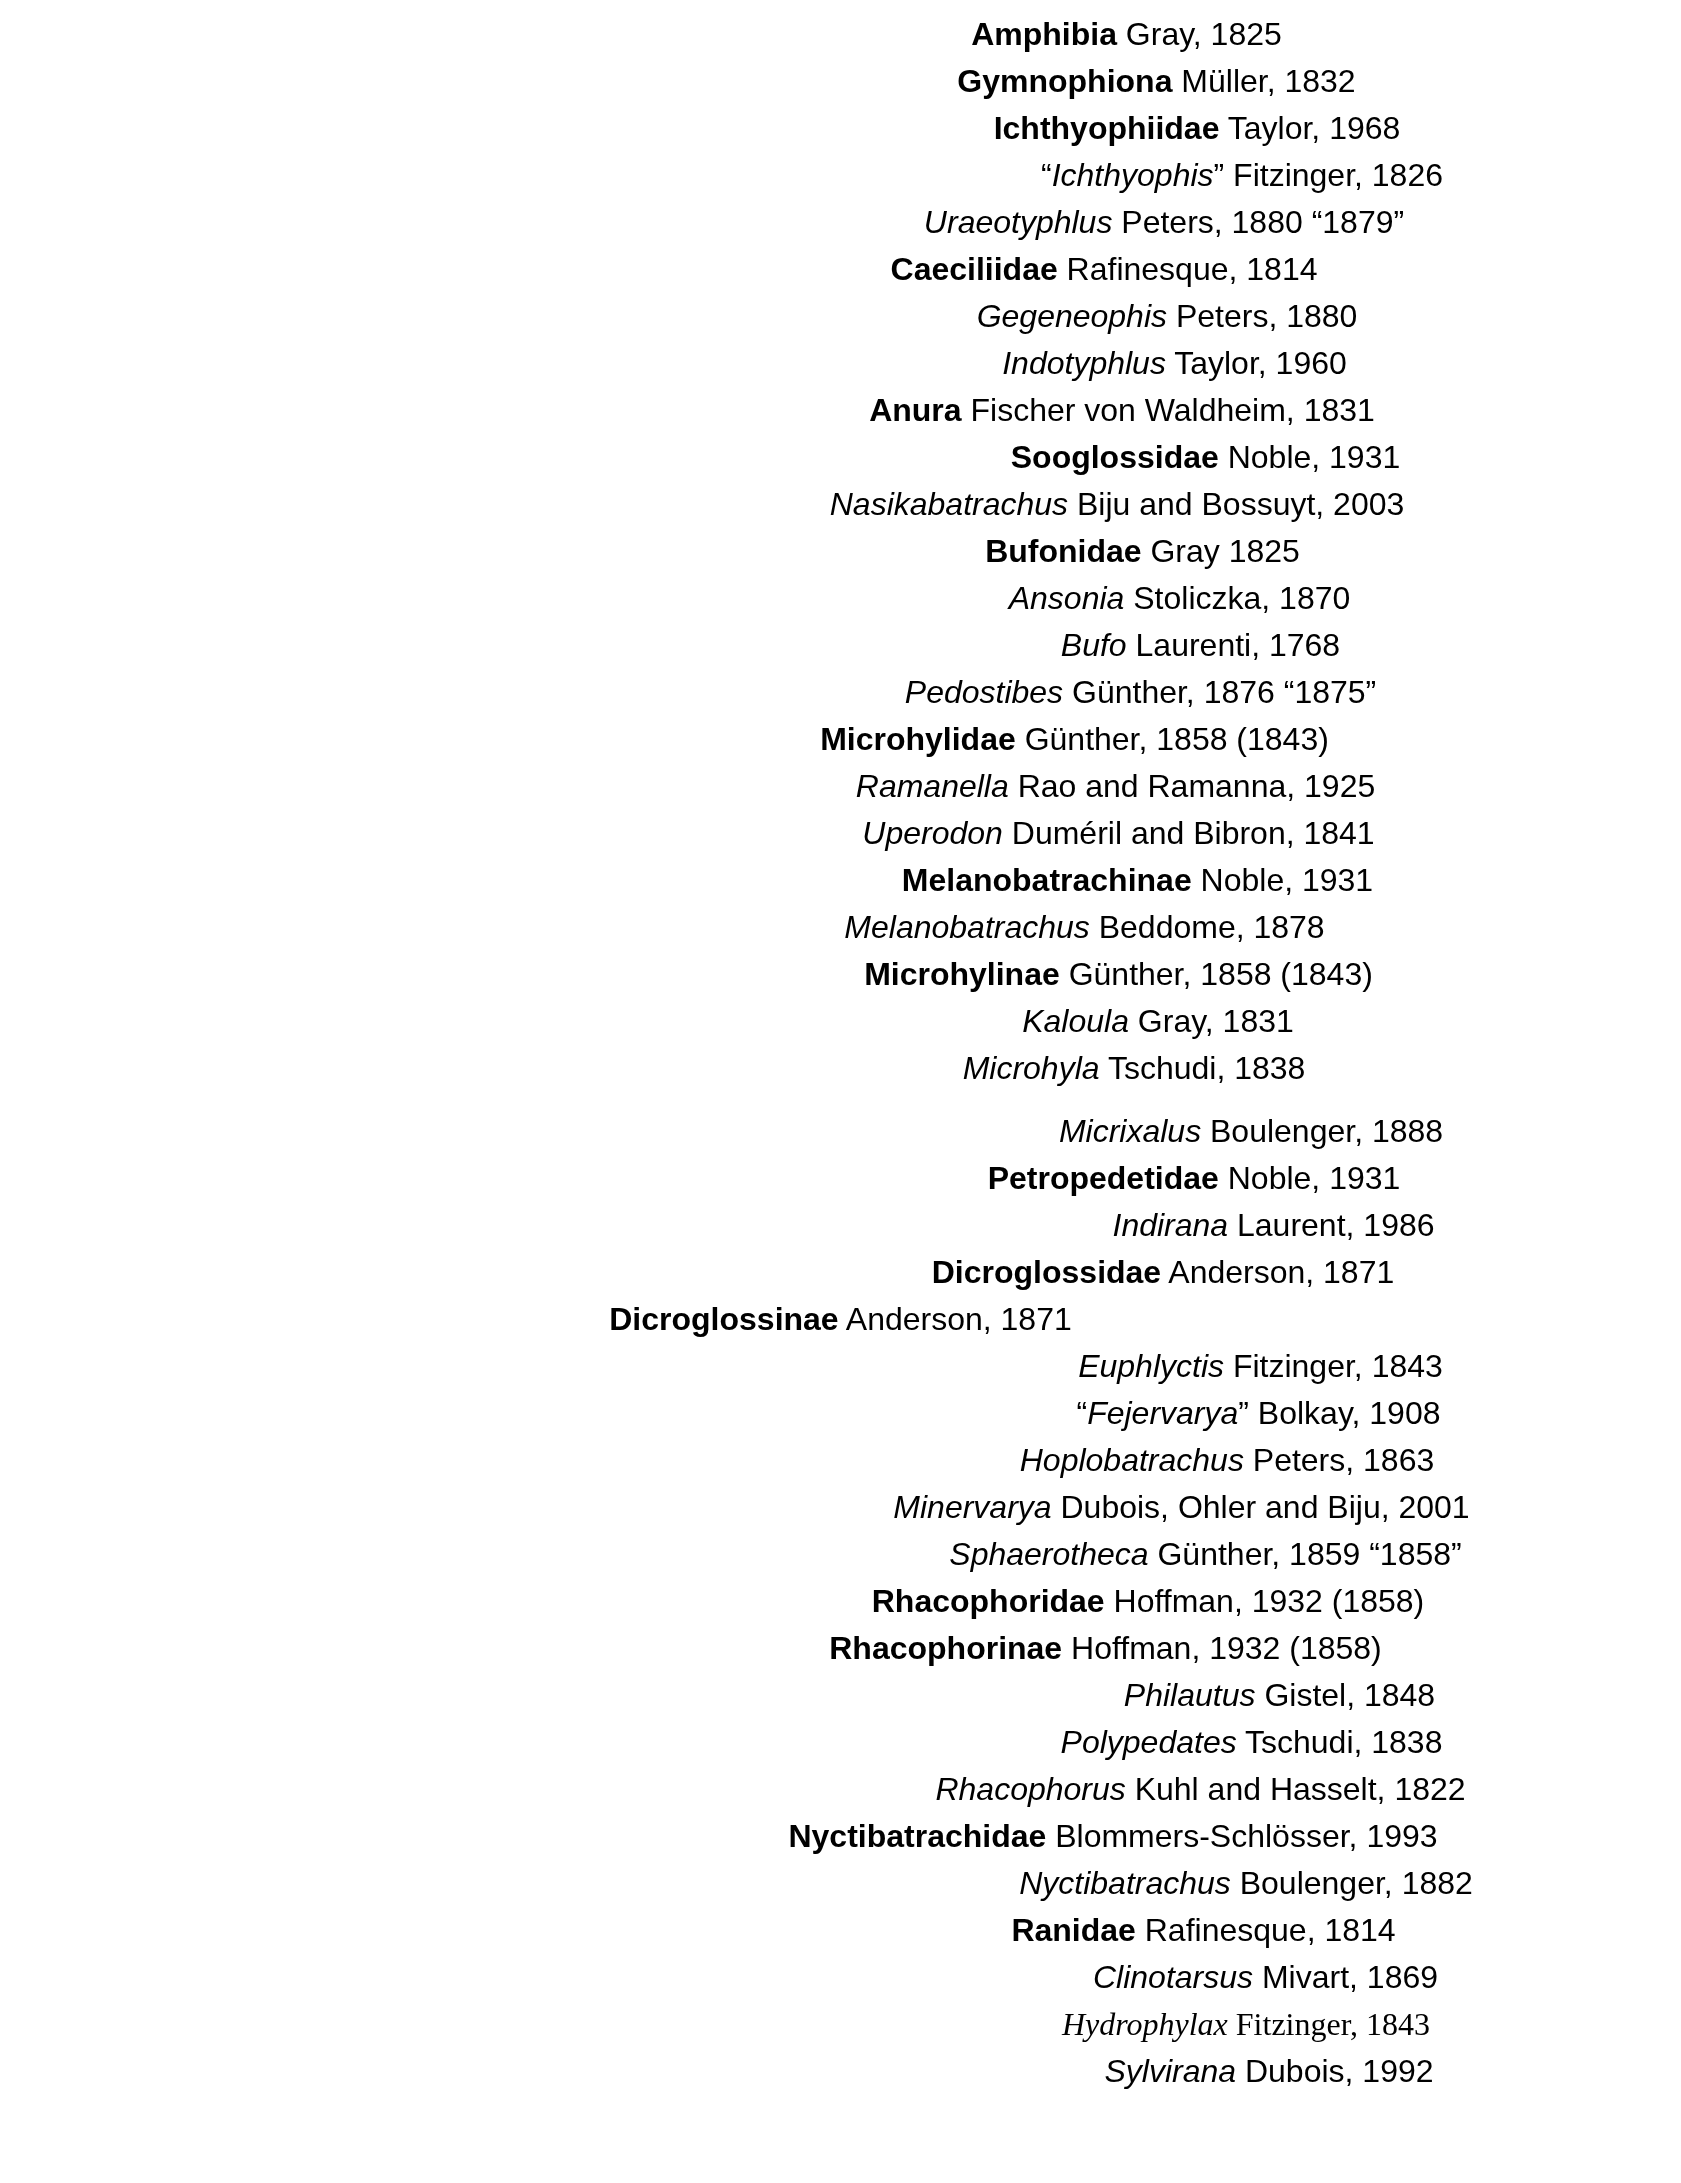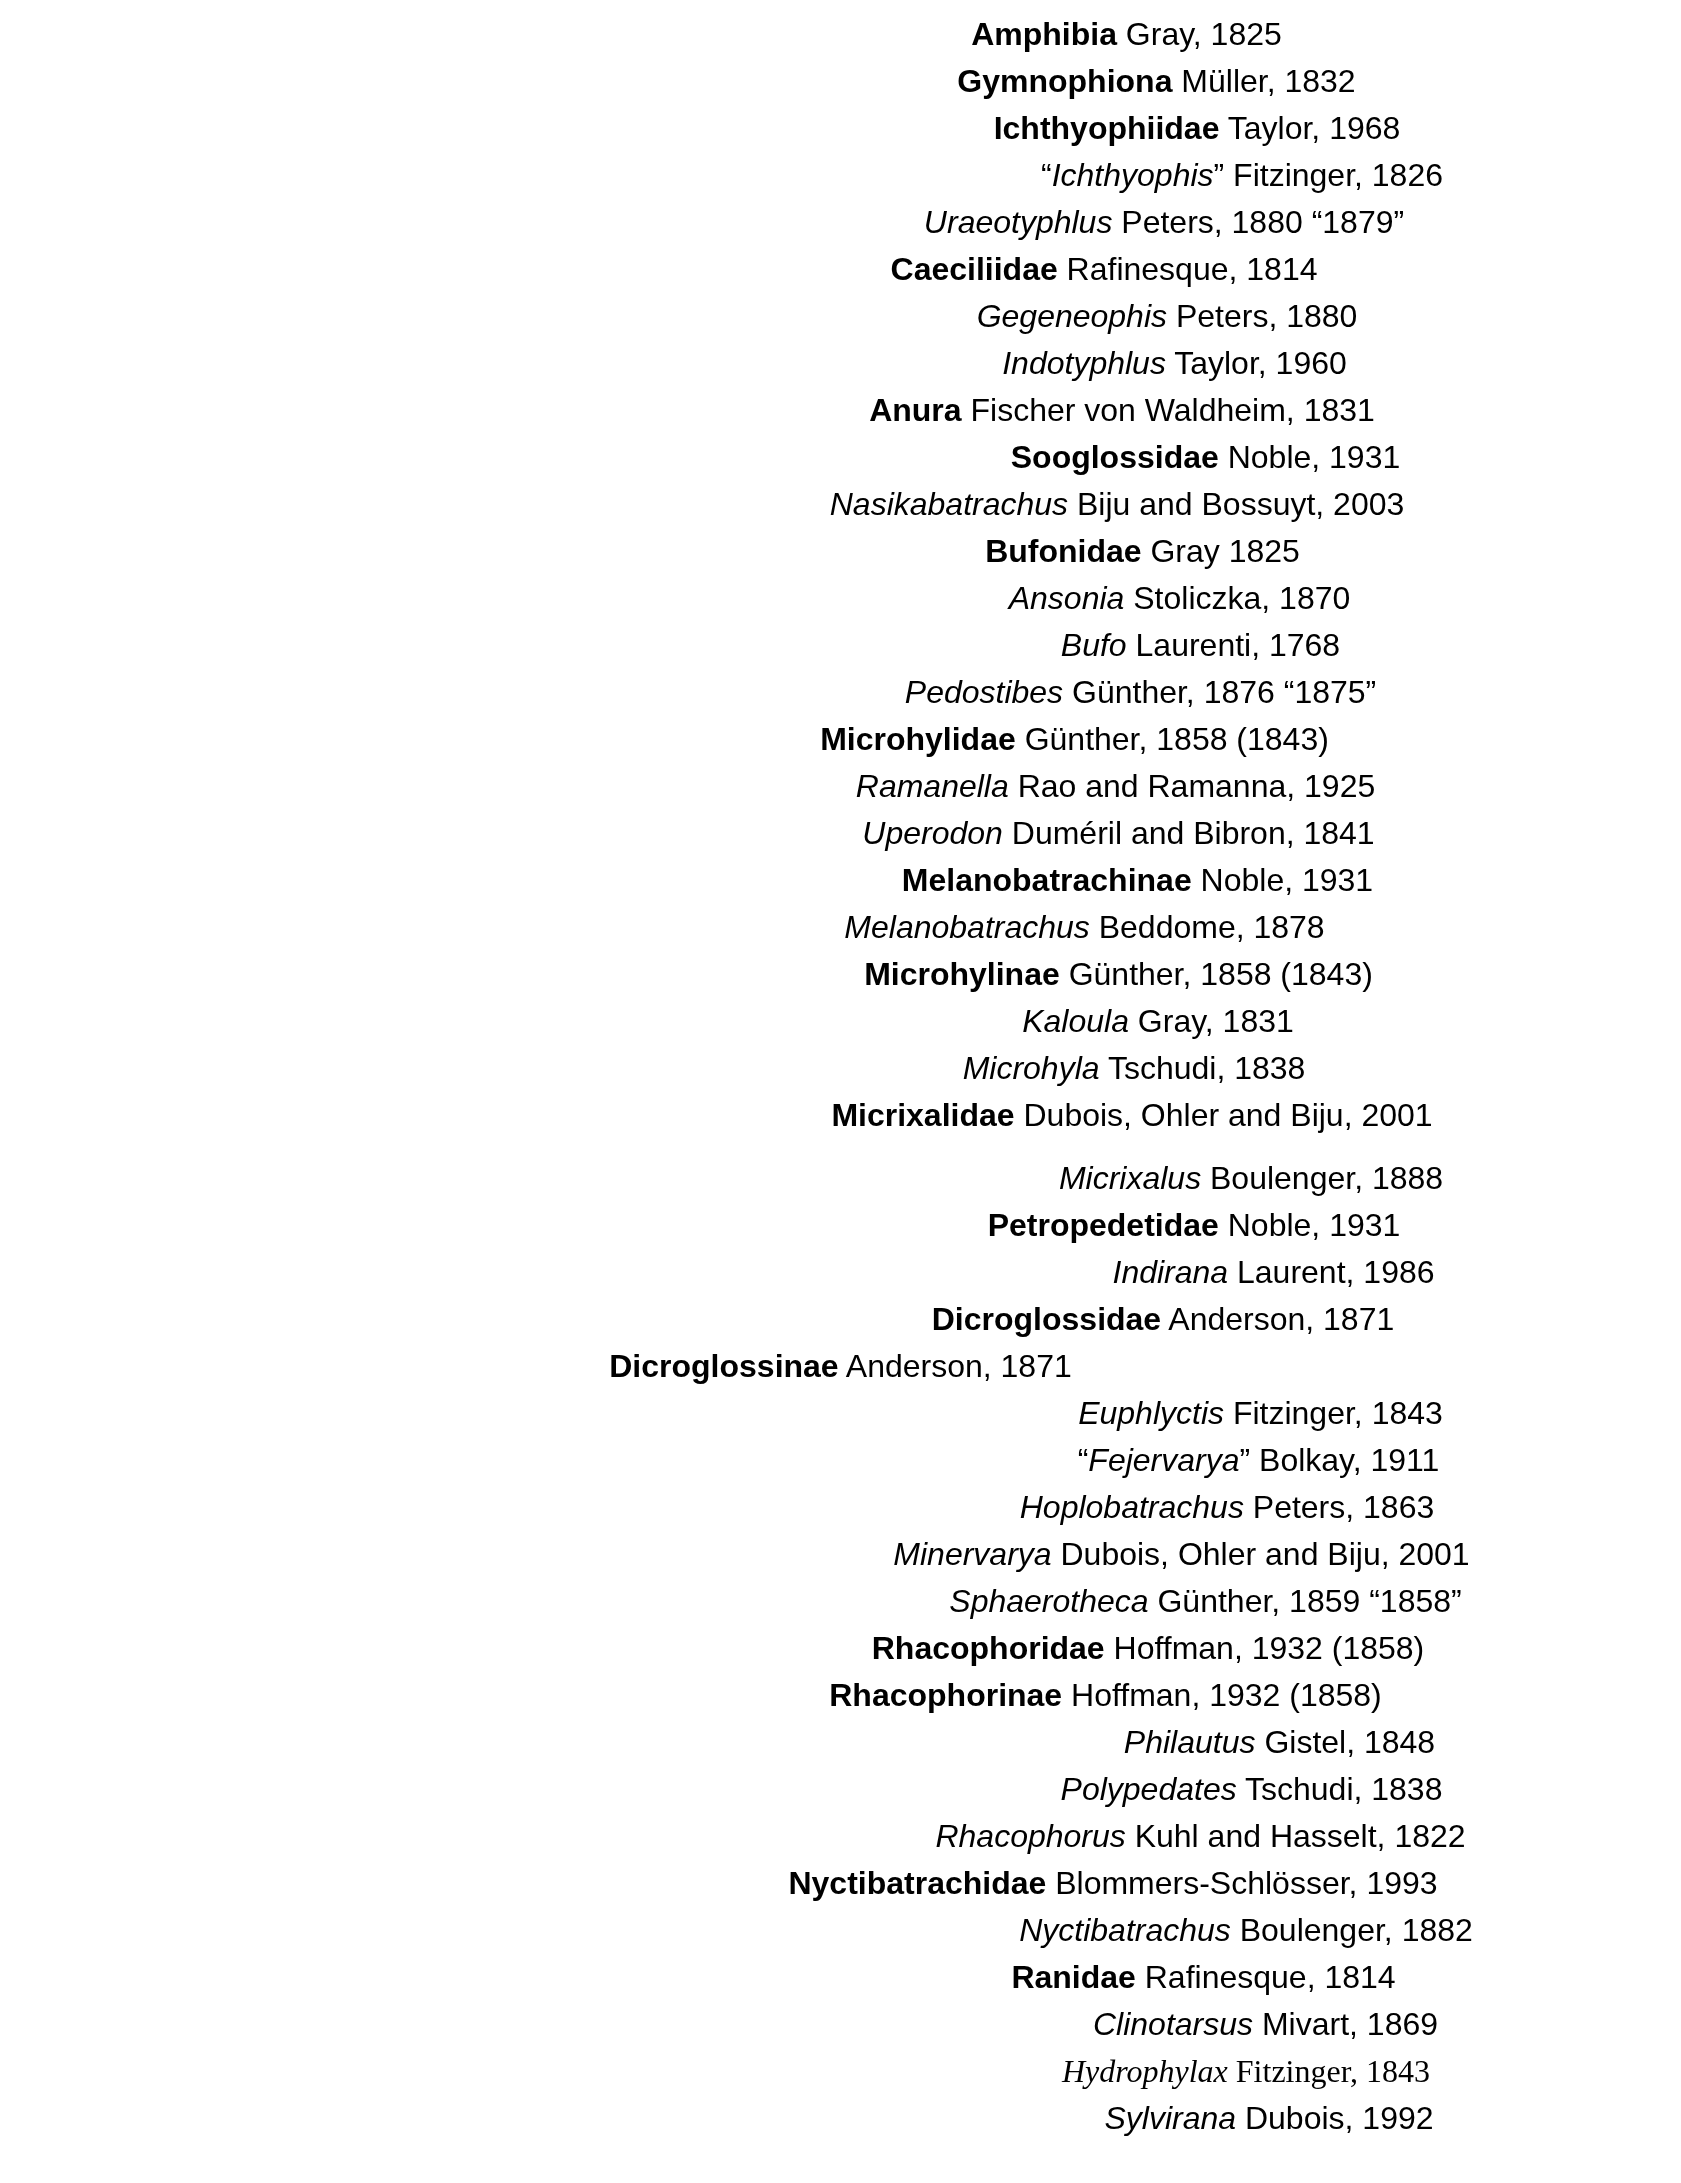--- a/index.html
+++ b/index.html
@@ -75,28 +75,27 @@
       <li class="taxon-line rank-italic" style="padding-left: 720px;"><span class="inner"><span class="name">Bufo</span> <span class="authority">Laurenti, 1768</span></span></li>
       <li class="taxon-line rank-italic" style="padding-left: 585px; margin-left: 15px;"><span class="inner"><span class="name">Pedostibes</span> <span class="authority">Günther, 1876 “1875”</span></span></li>
       <li class="taxon-line rank-bold" style="padding-left: 468px;"><span class="inner"><span class="name">Microhylidae</span> <span class="authority">Günther, 1858 (1843)</span></span></li>
       <li class="taxon-line rank-italic" style="padding-left: 550px;"><span class="inner"><span class="name">Ramanella</span> <span class="authority">Rao and Ramanna, 1925</span></span></li>
       <li class="taxon-line rank-italic" style="padding-left: 556px;"><span class="inner"><span class="name">Uperodon</span> <span class="authority">Duméril and Bibron, 1841</span></span></li>
       <li class="taxon-line rank-bold" style="padding-left: 594px;"><span class="inner"><span class="name">Melanobatrachinae</span> <span class="authority">Noble, 1931</span></span></li>
       <li class="taxon-line rank-italic" style="padding-left: 488px;"><span class="inner"><span class="name">Melanobatrachus</span> <span class="authority">Beddome, 1878</span></span></li>
       <li class="taxon-line rank-bold" style="padding-left: 556px;"><span class="inner"><span class="name">Microhylinae</span> <span class="authority">Günther, 1858 (1843)</span></span></li>
       <li class="taxon-line rank-italic" style="padding-left: 635px;"><span class="inner"><span class="name">Kaloula</span> <span class="authority">Gray, 1831</span></span></li>
       <li class="taxon-line rank-italic" style="padding-left: 587px;"><span class="inner"><span class="name">Microhyla</span> <span class="authority">Tschudi, 1838</span></span></li>
-      <li class="taxon-line rank-bold" style="padding-left: 583px;"><span class="inner"><span class="name">Micrixalidae</span> <span class="authority">Dubois, Ohler and Biju, 2001</span></span></li>
       <li class="taxon-line rank-italic" style="padding-left: 821px; margin-top: 16px;"><span class="inner"><span class="name">Micrixalus</span> <span class="authority">Boulenger, 1888</span></span></li>
       <li class="taxon-line rank-bold" style="padding-left: 707px;"><span class="inner"><span class="name">Petropedetidae</span> <span class="authority">Noble, 1931</span></span></li>
       <li class="taxon-line rank-italic" style="padding-left: 866px;"><span class="inner"><span class="name">Indirana</span> <span class="authority">Laurent, 1986</span></span></li>
       <li class="taxon-line rank-bold" style="padding-left: 645px;"><span class="inner"><span class="name">Dicroglossidae</span> <span class="authority">Anderson, 1871</span></span></li>
       <li class="taxon-line rank-bold" style=""><span class="inner"><span class="name">Dicroglossinae</span> <span class="authority">Anderson, 1871</span></span></li>
       <li class="taxon-line rank-italic" style="padding-left: 840px;"><span class="inner"><span class="name">Euphlyctis</span> <span class="authority">Fitzinger, 1843</span></span></li>
-      <li class="taxon-line rank-italic" style="padding-left: 836px;"><span class="inner"><span class="name"><span style="font-style: normal;">“</span><span style="font-style: italic;">Fejervarya</span><span style="font-style: normal;">”</span></span> <span class="authority">Bolkay, 1911</span></span></li>
+      <li class="taxon-line rank-italic" style="padding-left: 836px;"><span class="inner"><span class="name"><span style="font-style: normal;">“</span><span style="font-style: italic;">Fejervarya</span><span style="font-style: normal;">”</span></span> <span class="authority">Bolkay, 1908</span></span></li>
       <li class="taxon-line rank-italic" style="padding-left: 773px;"><span class="inner"><span class="name">Hoplobatrachus</span> <span class="authority">Peters, 1863</span></span></li>
       <li class="taxon-line rank-italic" style="padding-left: 682px;"><span class="inner"><span class="name">Minervarya</span> <span class="authority">Dubois, Ohler and Biju, 2001</span></span></li>
       <li class="taxon-line rank-italic" style="padding-left: 730px;"><span class="inner"><span class="name">Sphaerotheca</span> <span class="authority">Günther, 1859 “1858”</span></span></li>
       <li class="taxon-line rank-bold" style="padding-left: 615px;"><span class="inner"><span class="name">Rhacophoridae</span> <span class="authority">Hoffman, 1932 (1858)</span></span></li>
       <li class="taxon-line rank-bold" style="padding-left: 530px;"><span class="inner"><span class="name">Rhacophorinae</span> <span class="authority">Hoffman, 1932 (1858)</span></span></li>
       <li class="taxon-line rank-italic" style="padding-left: 878px;"><span class="inner"><span class="name">Philautus</span> <span class="authority">Gistel, 1848</span></span></li>
       <li class="taxon-line rank-italic" style="padding-left: 822px;"><span class="inner"><span class="name">Polypedates</span> <span class="authority">Tschudi, 1838</span></span></li>
       <li class="taxon-line rank-italic" style="padding-left: 720px;"><span class="inner"><span class="name">Rhacophorus</span> <span class="authority">Kuhl and Hasselt, 1822</span></span></li>
       <li class="taxon-line rank-bold" style="padding-left: 545px;"><span class="inner"><span class="name">Nyctibatrachidae</span> <span class="authority">Blommers-Schlösser, 1993</span></span></li>
       <li class="taxon-line rank-italic" style="padding-left: 775px; margin-left: 36px;"><span class="inner"><span class="name">Nyctibatrachus</span> <span class="authority">Boulenger, 1882</span></span></li>

